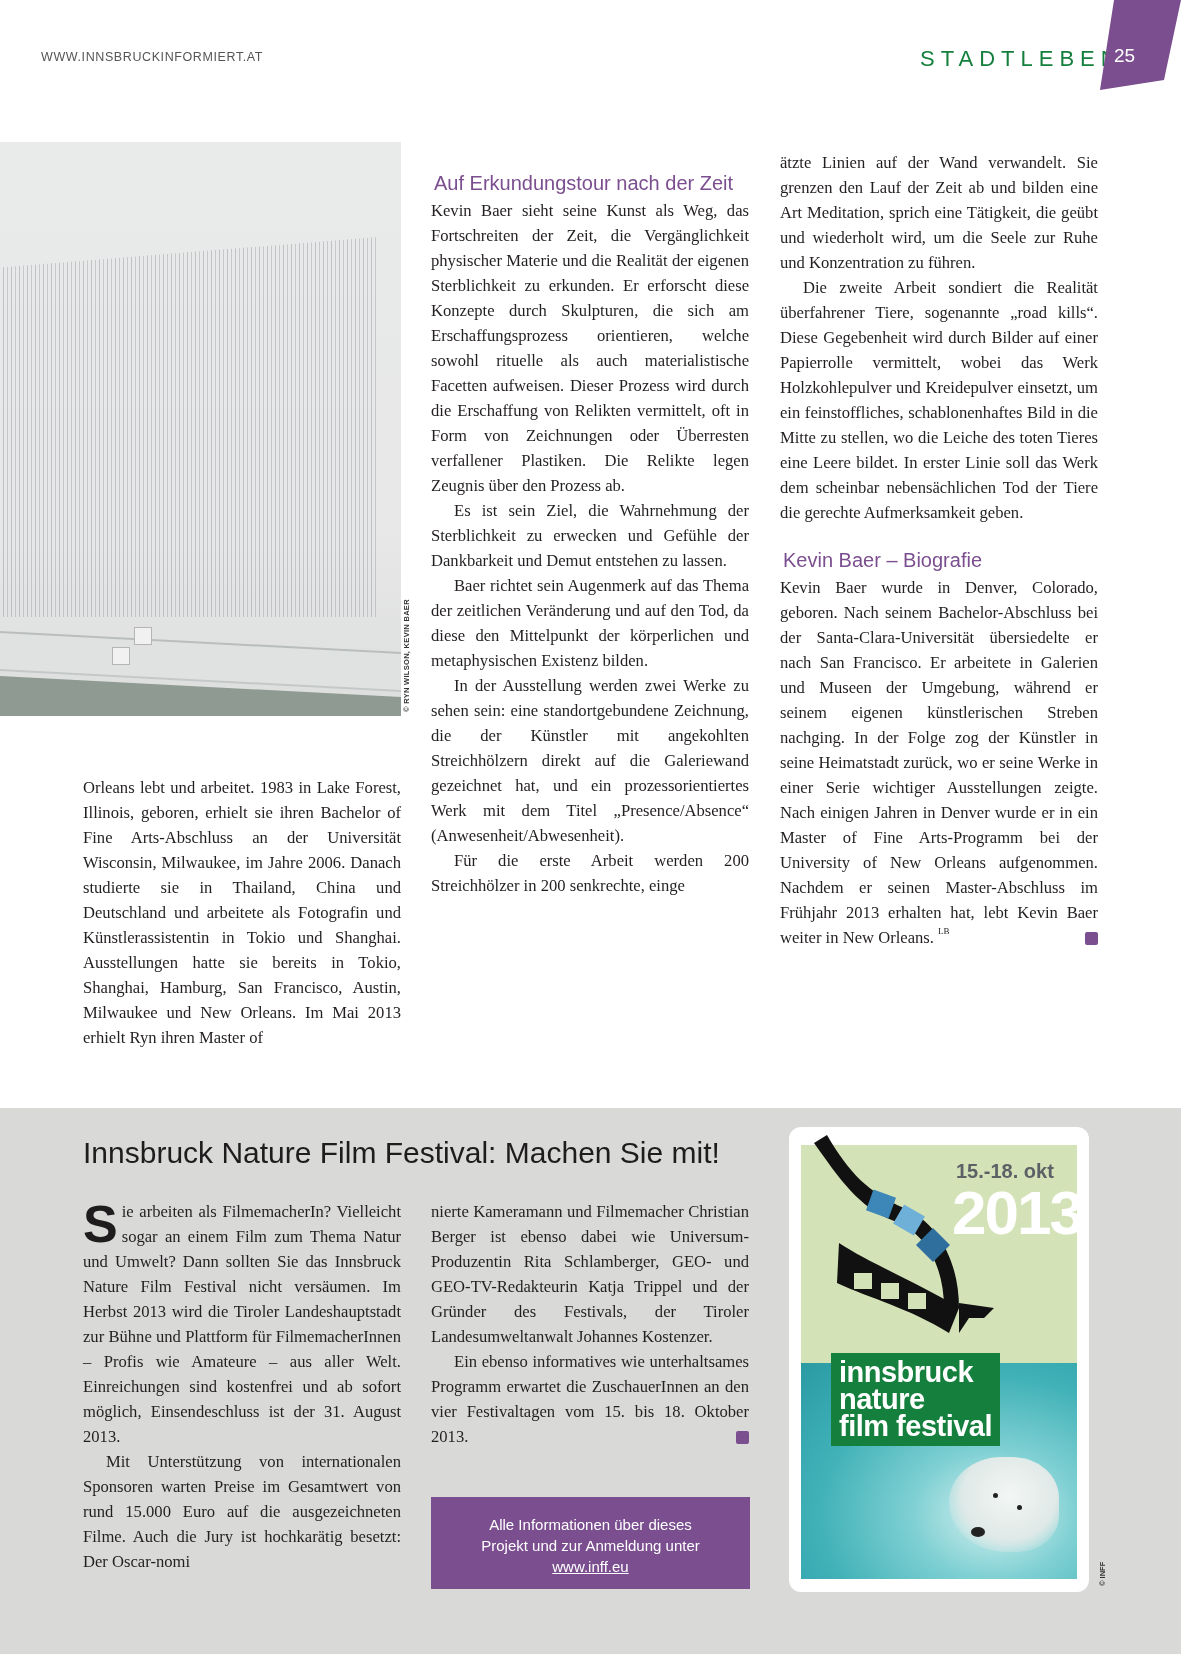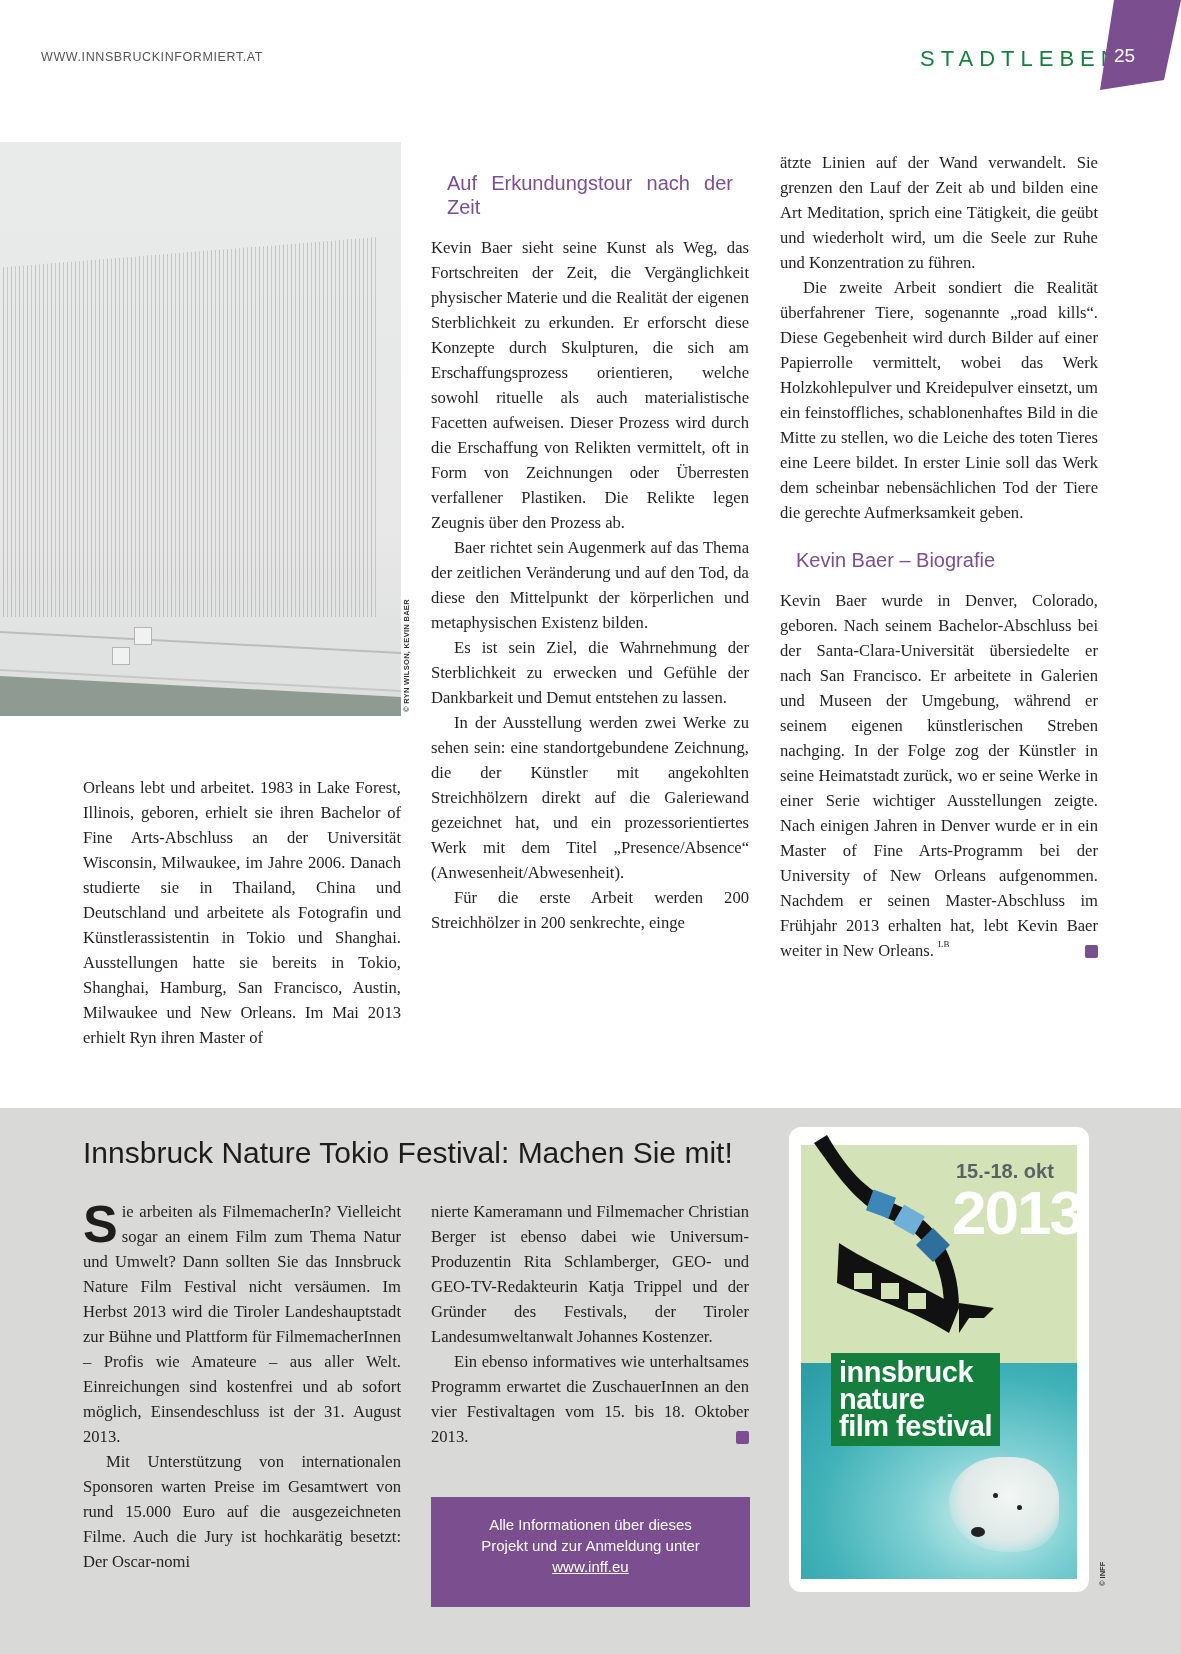--- a/index.html
+++ b/index.html
@@ -18,37 +18,37 @@
     clip-path: polygon(0 8%, 100% 0, 100% 100%, 0 100%);
   }
   .photo-baseboard { position:absolute; left:0; top:500px; width:420px; height:40px; background:#dfe2e1; transform:skewY(3deg); border-top:2px solid #b9bebd; border-bottom:2px solid #c4c8c7; }
   .photo-floor { position:absolute; left:0; top:545px; width:420px; height:60px; background:#8e9a92; transform:skewY(3deg); }
   .photo-outlet { position:absolute; width:18px; height:18px; background:#f1f1f1; border:1px solid #b5b5b5; }
   .photo-credit { position:absolute; left:402px; top:712px; transform:rotate(-90deg); transform-origin:left top; font-family:"Liberation Sans", sans-serif; font-size:7.5px; font-weight:bold; color:#333; white-space:nowrap; letter-spacing:0.3px; }
 
   .col { position:absolute; font-size:16.6px; line-height:25px; text-align:justify; hyphens:manual; }
   .col p { margin:0; }
   .col p.indent { text-indent:23px; }
-  .col h3 { font-family:"Liberation Sans", sans-serif; font-weight:normal; color:#7b4e8f; font-size:20px; line-height:24px; margin:16px; }
+  .col h3 { font-family:"Liberation Sans", sans-serif; font-weight:normal; color:#7b4e8f; font-size:20px; line-height:24px; margin:3px; }
   .col1 { left:83px; top:775px; width:318px; }
   .col2 { left:431px; top:150px; width:318px; }
   .col3 { left:780px; top:150px; width:318px; }
   .end-mark { display:inline-block; width:13px; height:13px; background:#7b4e8f; border-radius:2px; float:right; margin-top:7px; }
   sup.initials { font-size:9px; vertical-align:top; line-height:12px; }
 
   .box { position:absolute; left:0; top:1108px; width:1181px; height:546px; background:#d9d9d8; }
   .box-title { position:absolute; left:83px; top:1136px; font-family:"Liberation Sans", sans-serif; font-size:30px; color:#1f1c1d; }
   .bcol { position:absolute; font-size:16.6px; line-height:25px; text-align:justify; }
   .bcol p { margin:0; }
   .bcol p.indent { text-indent:23px; }
   .bcol1 { left:83px; top:1199px; width:318px; }
   .bcol2 { left:431px; top:1199px; width:318px; }
   .dropcap { float:left; font-family:"Liberation Sans", sans-serif; font-weight:bold; font-size:52px; line-height:44px; margin:3px 4px 0 0; color:#1f1c1d; }
 
-  .cta { position:absolute; left:431px; top:1497px; width:319px; height:110px; background:#7b4e8f; color:#fff; font-family:"Liberation Sans", sans-serif; font-size:15px; line-height:21px; text-align:center; padding-top:17px; }
+  .cta { position:absolute; left:431px; top:1497px; width:319px; height:92px; background:#7b4e8f; color:#fff; font-family:"Liberation Sans", sans-serif; font-size:15px; line-height:21px; text-align:center; padding-top:17px; }
   .cta a { color:#fff; text-decoration:underline; }
 
   .poster { position:absolute; left:789px; top:1127px; width:300px; height:465px; background:#fff;border-radius:12px; }
   .poster-top { position:absolute; left:12px; top:18px; width:276px; height:218px; background:#d4e2b7; }
   .poster-bottom { position:absolute; left:12px; top:236px; width:276px; height:216px; background:radial-gradient(ellipse at 70% 70%, #d8f1f1 0%, #7fd0d3 30%, #3fb1b7 65%, #2a9aa3 100%); }
   .poster-dates { position:absolute; left:167px; top:33px; font-family:"Liberation Sans", sans-serif; font-weight:bold; font-size:20px; color:#5c6166; }
   .poster-year { position:absolute; left:163px; top:54px; font-family:"Liberation Sans", sans-serif; font-weight:bold; font-size:62px; line-height:64px; color:#fff; letter-spacing:-2px; }
   .poster-film { position:absolute; left:20px; top:6px; }
   .poster-label { position:absolute; left:42px; top:226px; background:#15803d; color:#fff; font-family:"Liberation Sans", sans-serif; font-weight:bold; font-size:29px; line-height:27px; padding:6px 8px 6px 8px; letter-spacing:-0.5px; }
   .poster-bear { position:absolute; left:160px; top:330px; width:110px; height:95px; border-radius:50% 45% 40% 55%; background:radial-gradient(ellipse at 55% 40%, #f3f6f4 0%, #dfe9e7 55%, rgba(200,225,225,0) 80%); }
@@ -78,35 +78,35 @@
 </div>
 <div class="photo-credit">© RYN WILSON, KEVIN BAER</div>
 
 <div class="col col1">
   <p>Orleans lebt und arbeitet. 1983 in Lake Forest, Illinois, geboren, erhielt sie ih­ren Bachelor of Fine Arts-Abschluss an der Universität Wisconsin, Milwaukee, im Jahre 2006. Danach studierte sie in Thailand, China und Deutschland und arbeitete als Fotografin und Künst­lerassistentin in Tokio und Shanghai. Ausstellungen hatte sie bereits in To­kio, Shanghai, Hamburg, San Francisco, Austin, Milwaukee und New Orleans. Im Mai 2013 erhielt Ryn ihren Master of</p>
 </div>
 
 <div class="col col2">
   <h3 style="margin-top:21px;">Auf Erkundungstour nach der Zeit</h3>
   <p>Kevin Baer sieht seine Kunst als Weg, das Fortschreiten der Zeit, die Vergänglich­keit physischer Materie und die Realität der eigenen Sterblichkeit zu erkunden. Er erforscht diese Konzepte durch Skulp­turen, die sich am Erschaffungsprozess orientieren, welche sowohl rituelle als auch materialistische Facetten aufwei­sen. Dieser Prozess wird durch die Er­schaffung von Relikten vermittelt, oft in Form von Zeichnungen oder Überresten verfallener Plastiken. Die Relikte legen Zeugnis über den Prozess ab.</p>
+  <p class="indent">Es ist sein Ziel, die Wahrnehmung der Sterblichkeit zu erwecken und Ge­fühle der Dankbarkeit und Demut ent­stehen zu lassen.</p>
   <p class="indent">Baer richtet sein Augenmerk auf das Thema der zeitlichen Veränderung und auf den Tod, da diese den Mittelpunkt der körperlichen und metaphysischen Existenz bilden.</p>
-  <p class="indent">Es ist sein Ziel, die Wahrnehmung der Sterblichkeit zu erwecken und Ge­fühle der Dankbarkeit und Demut ent­stehen zu lassen.</p>
   <p class="indent">In der Ausstellung werden zwei Wer­ke zu sehen sein: eine standortgebunde­ne Zeichnung, die der Künstler mit an­gekohlten Streichhölzern direkt auf die Galeriewand gezeichnet hat, und ein prozessorientiertes Werk mit dem Titel „Presence/Absence“ (Anwesenheit/Ab­wesenheit).</p>
   <p class="indent">Für die erste Arbeit werden 200 Streichhölzer in 200 senkrechte, einge­</p>
 </div>
 
 <div class="col col3">
   <p>ätzte Linien auf der Wand verwandelt. Sie grenzen den Lauf der Zeit ab und bil­den eine Art Meditation, sprich eine Tä­tigkeit, die geübt und wiederholt wird, um die Seele zur Ruhe und Konzentra­tion zu führen.</p>
   <p class="indent">Die zweite Arbeit sondiert die Re­alität überfahrener Tiere, sogenannte „road kills“. Diese Gegebenheit wird durch Bilder auf einer Papierrolle ver­mittelt, wobei das Werk Holzkohlepul­ver und Kreidepulver einsetzt, um ein feinstoffliches, schablonenhaftes Bild in die Mitte zu stellen, wo die Leiche des toten Tieres eine Leere bildet. In erster Linie soll das Werk dem scheinbar ne­bensächlichen Tod der Tiere die gerech­te Aufmerksamkeit geben.</p>
   <h3 style="margin-top:23px;">Kevin Baer – Biografie</h3>
   <p><span>Kevin Baer wurde in Denver, Colorado, geboren. Nach seinem Bachelor-Ab­schluss bei der Santa-Clara-Universität übersiedelte er nach San Francisco. Er arbeitete in Galerien und Museen der Umgebung, während er seinem eige­nen künstlerischen Streben nachging. In der Folge zog der Künstler in seine Heimatstadt zurück, wo er seine Werke in einer Serie wichtiger Ausstellungen zeigte. Nach einigen Jahren in Denver wurde er in ein Master of Fine Arts-Programm bei der University of New Orleans aufgenommen. Nachdem er seinen Master-Abschluss im Frühjahr 2013 erhalten hat, lebt Kevin Baer weiter in New Orleans.</span> <sup class="initials">LB</sup><span class="end-mark"></span></p>
 </div>
 
 <div class="box"></div>
-<div class="box-title">Innsbruck Nature Tokio Festival: Machen Sie mit!</div>
+<div class="box-title">Innsbruck Nature Film Festival: Machen Sie mit!</div>
 
 <div class="bcol bcol1">
   <p><span class="dropcap">S</span><span>ie arbeiten als FilmemacherIn? Viel­leicht sogar an einem Film zum Thema Natur und Umwelt? Dann soll­ten Sie das Innsbruck Nature Film Fes­tival nicht versäumen. Im Herbst 2013 wird die Tiroler Landeshauptstadt zur Bühne und Plattform für Filmemache­rInnen – Profis wie Amateure – aus al­ler Welt. Einreichungen sind kostenfrei und ab sofort möglich, Einsendeschluss ist der 31. August 2013.</span></p>
   <p class="indent">Mit Unterstützung von internatio­nalen Sponsoren warten Preise im Ge­samtwert von rund 15.000 Euro auf die ausgezeichneten Filme. Auch die Jury ist hochkarätig besetzt: Der Oscar-nomi­</p>
 </div>
 
 <div class="bcol bcol2">
   <p>nierte Kameramann und Filmemacher Christian Berger ist ebenso dabei wie Universum-Produzentin Rita Schlam­berger, GEO- und GEO-TV-Redakteu­rin Katja Trippel und der Gründer des Festivals, der Tiroler Landesumweltan­walt Johannes Kostenzer.</p>
   <p class="indent"><span>Ein ebenso informatives wie unter­haltsames Programm erwartet die Zu­schauerInnen an den vier Festivaltagen vom 15. bis 18. Oktober 2013.</span><span class="end-mark"></span></p>
 </div>

